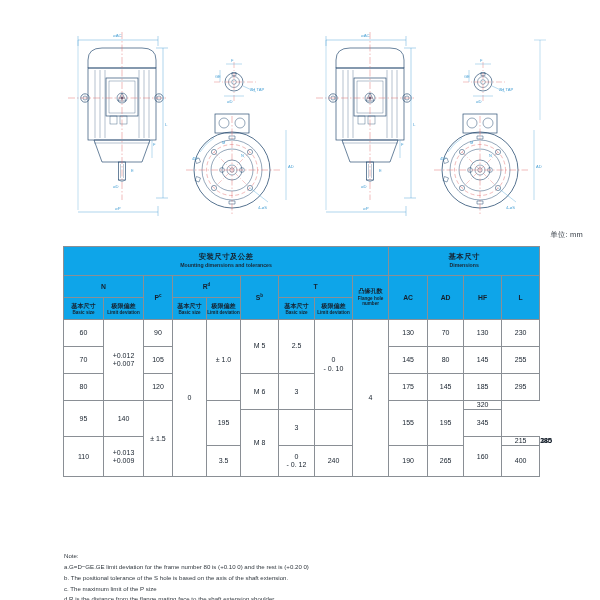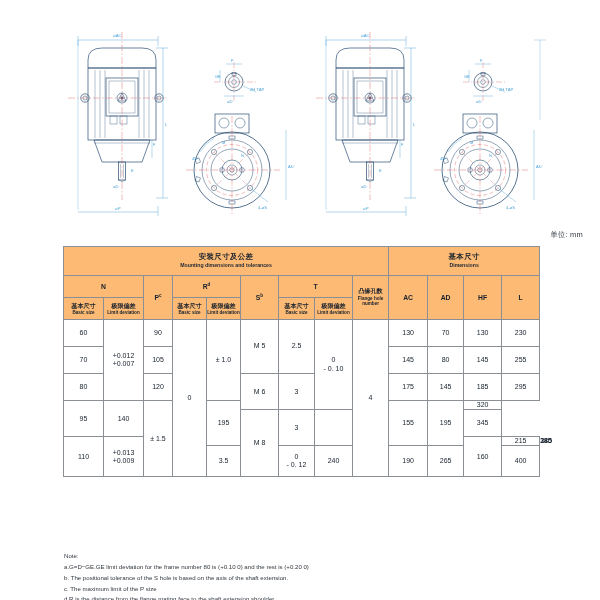--- a/index.html
+++ b/index.html
@@ -25,21 +25,21 @@
   table.spec{
     border-collapse:collapse;width:476px;
     table-layout:fixed;
   }
   table.spec th,table.spec td{
     border:1px solid #8a8f95;
     text-align:center;vertical-align:middle;
     font-size:6.8px;color:#16202c;padding:0;
     line-height:1.15;
   }
-  table.spec thead th{background:#fdba74;}
+  table.spec thead th{background:#0ea5e9;}
   table.spec tbody td{background:#ffffff;font-size:7px;}
   .grp{height:28px;}
   .grp .cn{font-size:7.4px;display:block;letter-spacing:.4px;}
   .grp .en{font-size:5.2px;display:block;color:#1c2733;margin-top:1px;}
   .lvl2{height:21px;font-size:7.6px;}
   .lvl2 sup{font-size:4.6px;}
   .lvl3{height:21px;}
   .lvl3 .cn{font-size:6.1px;display:block;}
   .lvl3 .en{font-size:4.6px;display:block;margin-top:.5px;}
   .holehdr{font-size:5.6px;}

